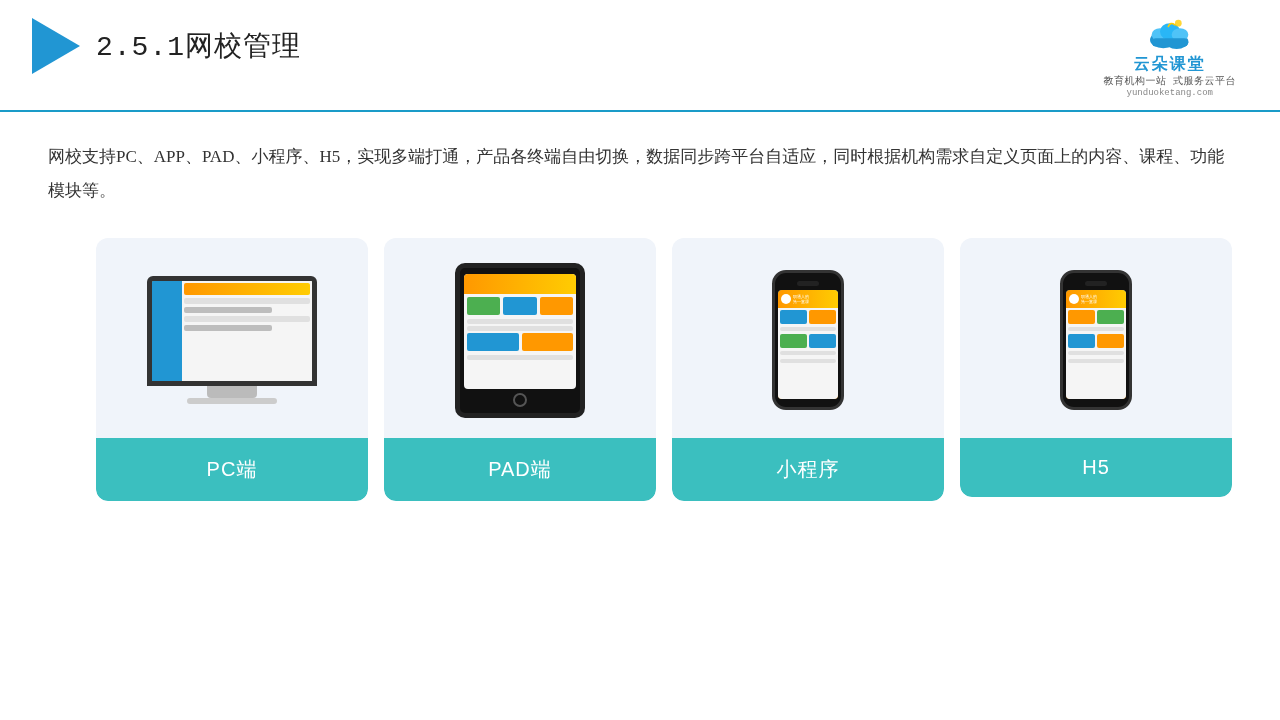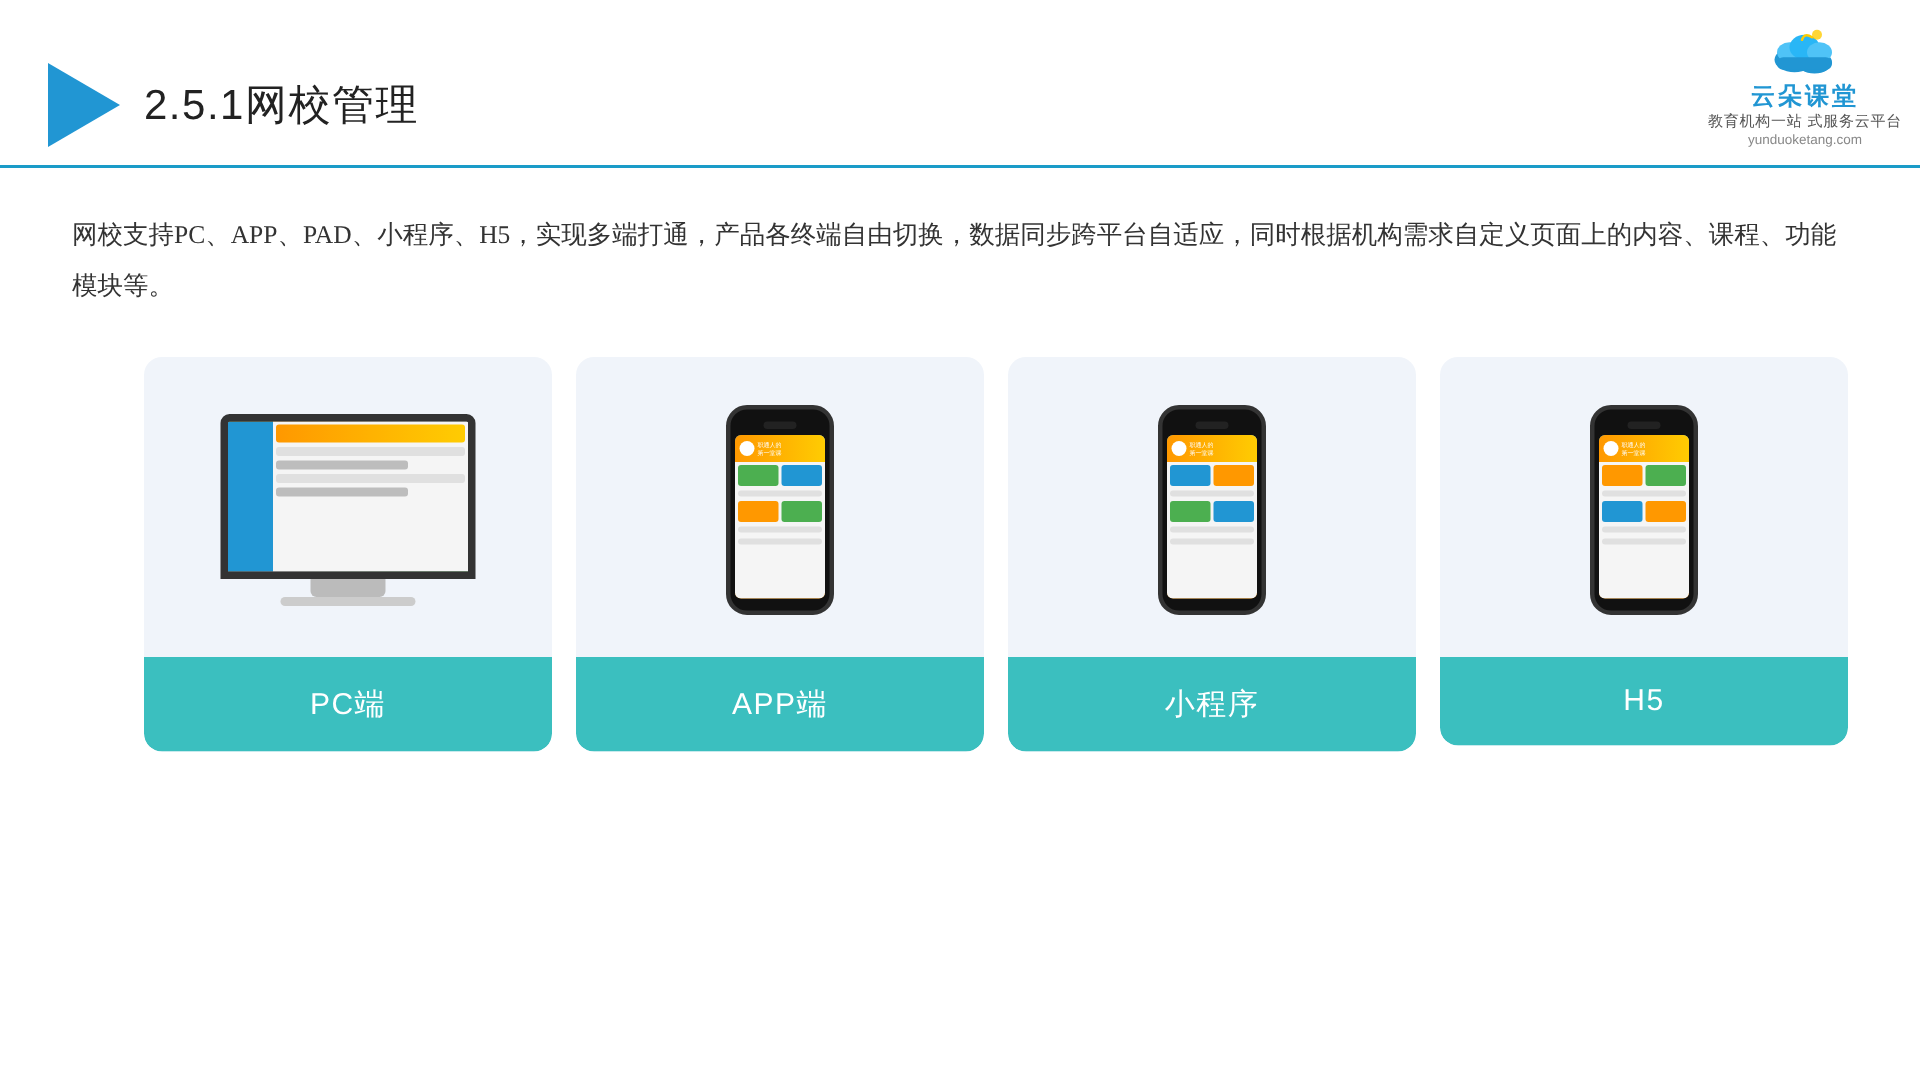--- a/index.html
+++ b/index.html
@@ -8,24 +8,25 @@
       background: #fff;
       width: 1280px;
       height: 720px;
       overflow: hidden;
       position: relative;
     }
 
     
     .header {
       display: flex;
-      align-items: flex-end;
+      align-items: flex-start;
       justify-content: space-between;
-      padding: 18px 12px 12px 32px;
+      padding: 18px 44px 12px 32px;
       border-bottom: 2px solid #1a9bc8;
+      font-family: Liberation Mono, monospace;
     }
     .header-left {
       display: flex;
       align-items: center;
       gap: 16px;
     }
     .logo-triangle {
       width: 0;
       height: 0;
       border-top: 28px solid transparent;
@@ -401,88 +402,86 @@
               </div>
             </div>
           </div>
           <div class="desktop-stand"></div>
           <div class="desktop-base"></div>
         </div>
       </div>
       <div class="card-label">PC端</div>
     </div>
 
+
+    <div class="card">
+      <div class="card-image-area">
+        <div class="device-tablet">
+          <div class="tablet-screen">
+            <div class="tablet-top-bar"></div>
+            <div class="tablet-content">
+              <div class="tablet-row-cards">
+                <div class="tablet-mini"></div>
+                <div class="tablet-mini2"></div>
+                <div class="tablet-mini3"></div>
+              </div>
+              <div class="tablet-line"></div>
+              <div class="tablet-line"></div>
+              <div class="tablet-row-cards">
+                <div class="tablet-mini2"></div>
+                <div class="tablet-mini3"></div>
+              </div>
+              <div class="tablet-line"></div>
+            </div>
+          </div>
+          <div class="tablet-home-btn"></div>
+        </div>
+      </div>
+      <div class="card-label">PAD端</div>
+    </div>
+
     <div class="card">
       <div class="card-image-area">
         <div class="device-phone">
           <div class="phone-notch"></div>
           <div class="phone-screen">
             <div class="phone-top-bar">
               <div class="phone-avatar"></div>
               <span class="phone-title-text">职通人的<br>第一堂课</span>
             </div>
             <div class="phone-content">
               <div class="phone-card-row">
+                <div class="phone-mini-card2"></div>
+                <div class="phone-mini-card3"></div>
+              </div>
+              <div class="phone-line"></div>
+              <div class="phone-card-row">
                 <div class="phone-mini-card"></div>
                 <div class="phone-mini-card2"></div>
-              </div>
-              <div class="phone-line"></div>
-              <div class="phone-card-row">
-                <div class="phone-mini-card3"></div>
-                <div class="phone-mini-card"></div>
               </div>
               <div class="phone-line"></div>
               <div class="phone-line"></div>
             </div>
           </div>
         </div>
       </div>
-      <div class="card-label">APP端</div>
+      <div class="card-label">小程序</div>
     </div>
-
 
     <div class="card">
       <div class="card-image-area">
         <div class="device-phone">
           <div class="phone-notch"></div>
           <div class="phone-screen">
             <div class="phone-top-bar">
               <div class="phone-avatar"></div>
               <span class="phone-title-text">职通人的<br>第一堂课</span>
             </div>
             <div class="phone-content">
               <div class="phone-card-row">
-                <div class="phone-mini-card2"></div>
-                <div class="phone-mini-card3"></div>
-              </div>
-              <div class="phone-line"></div>
-              <div class="phone-card-row">
-                <div class="phone-mini-card"></div>
-                <div class="phone-mini-card2"></div>
-              </div>
-              <div class="phone-line"></div>
-              <div class="phone-line"></div>
-            </div>
-          </div>
-        </div>
-      </div>
-      <div class="card-label">小程序</div>
-    </div>
-
-    <div class="card">
-      <div class="card-image-area">
-        <div class="device-phone">
-          <div class="phone-notch"></div>
-          <div class="phone-screen">
-            <div class="phone-top-bar">
-              <div class="phone-avatar"></div>
-              <span class="phone-title-text">职通人的<br>第一堂课</span>
-            </div>
-            <div class="phone-content">
-              <div class="phone-card-row">
                 <div class="phone-mini-card3"></div>
                 <div class="phone-mini-card"></div>
               </div>
               <div class="phone-line"></div>
               <div class="phone-card-row">
                 <div class="phone-mini-card2"></div>
                 <div class="phone-mini-card3"></div>
               </div>
               <div class="phone-line"></div>
               <div class="phone-line"></div>

